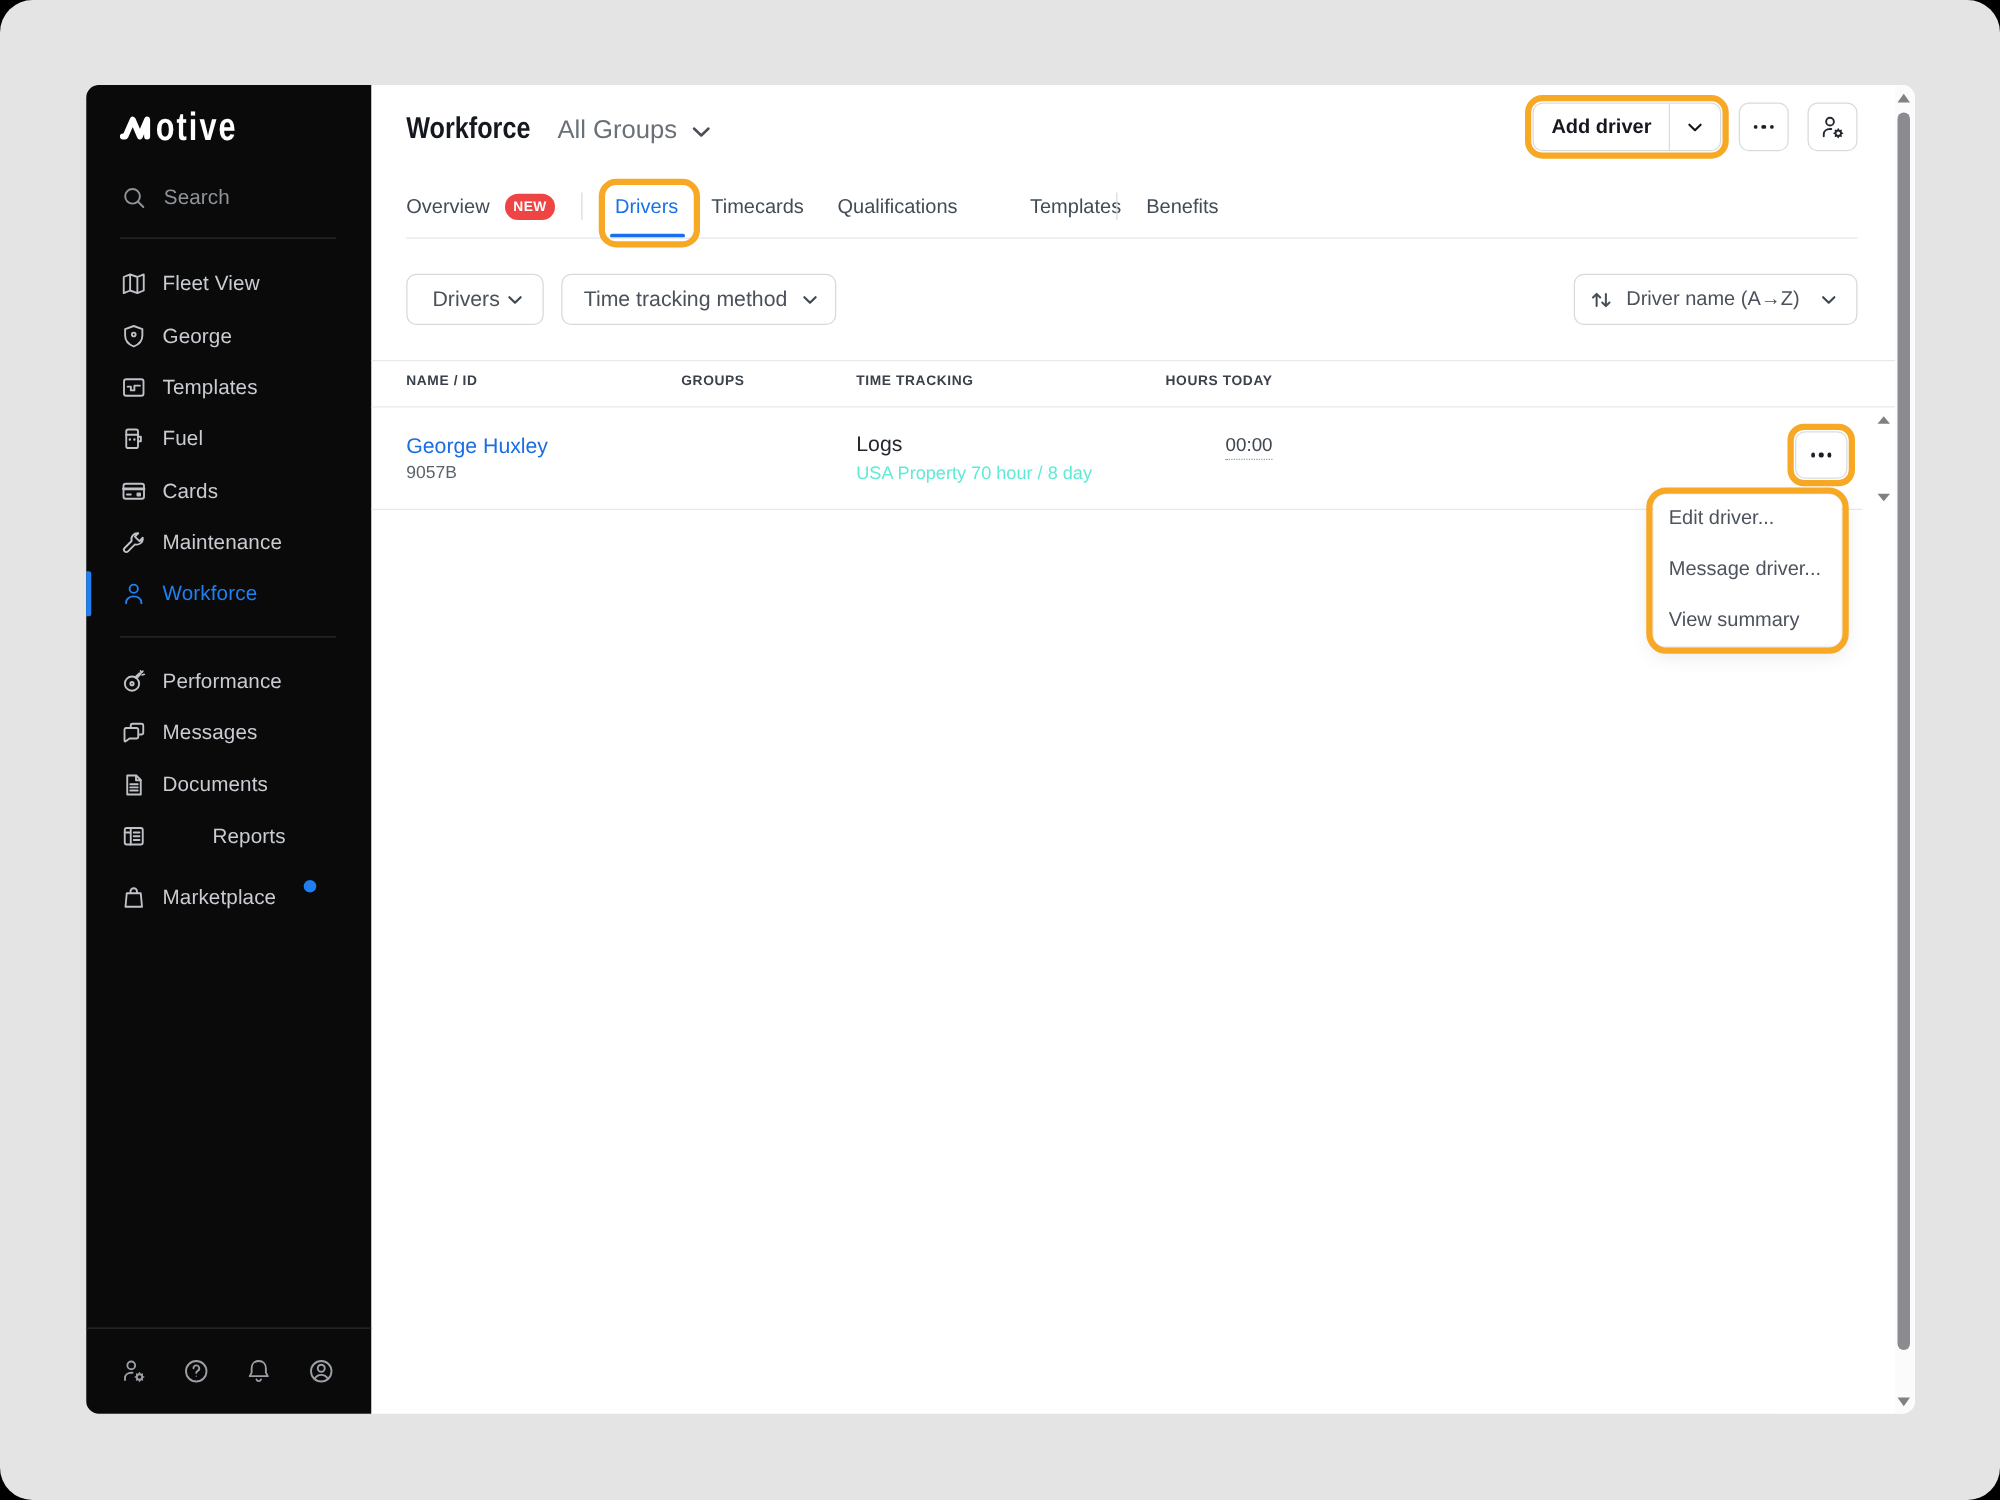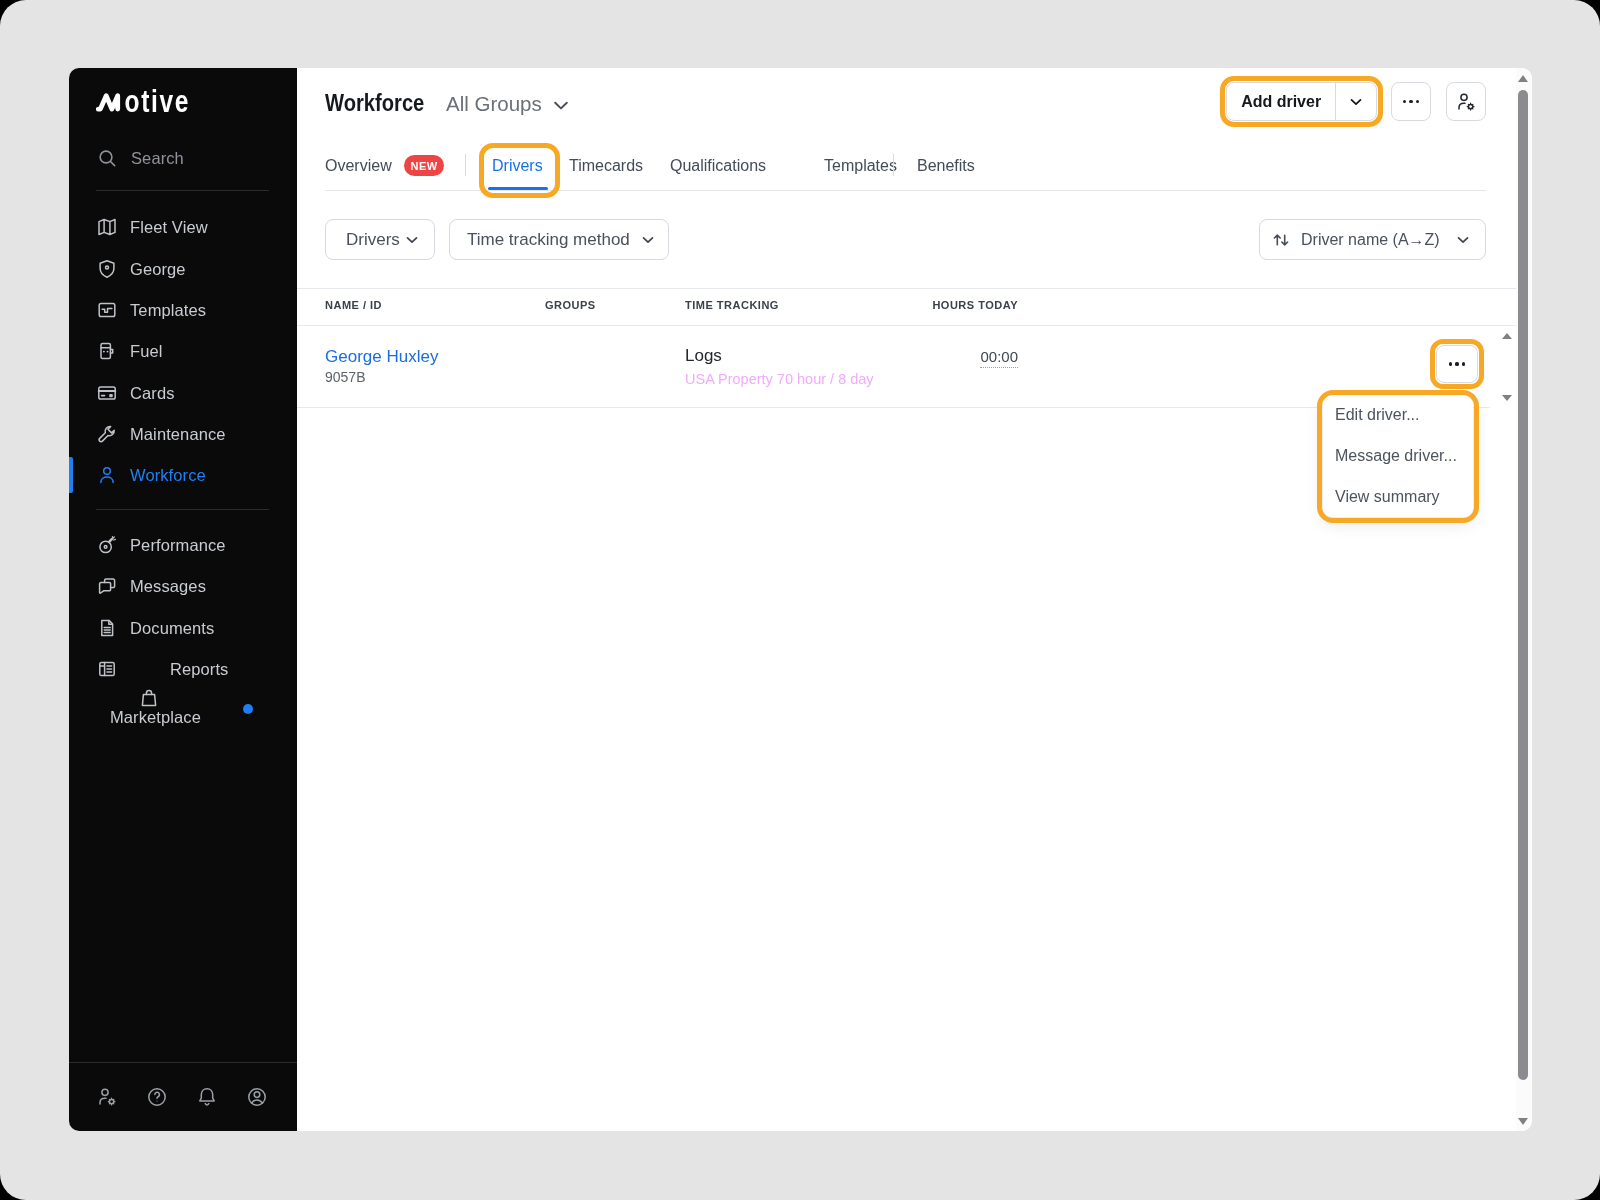--- a/index.html
+++ b/index.html
@@ -122,21 +122,21 @@
       </svg>
     <span>Documents</span>
   </div>
   <div class="nav-item" style="top:657px;gap:40px;">
     <svg class="icon" width="20" height="20" viewBox="0 0 20 20">
         <rect x="2.8" y="3.4" width="14.4" height="13.2" rx="1.6"></rect>
         <path d="M7.6 3.4 V16.6 M2.8 7 H7.6 M10 7 H14.6 M10 10 H14.6 M10 13 H14.6"></path>
       </svg>
     <span>Reports</span>
   </div>
-  <div class="nav-item" style="top:688px;flex-direction:column;">
+  <div class="nav-item" style="top:706px;">
     <svg class="icon" width="20" height="20" viewBox="0 0 20 20">
         <path d="M4.4 6.6 H15.6 L16.6 17.4 H3.4 Z"></path>
         <path d="M7.4 6.4 V5.2 a2.6 2.6 0 0 1 5.2 0 V6.4"></path>
       </svg>
     <span>Marketplace</span>
   </div>
   <div class="abs" style="left:243px;top:704px;width:10px;height:10px;border-radius:50%;background:#1f7ff2;"></div>
 
   <div class="abs" style="left:69px;top:1062px;width:228px;height:1px;background:#2c2c2e;"></div>
   <div class="abs" style="left:96px;top:1086px;">
@@ -239,21 +239,21 @@
   <div class="hline" style="left:297px;top:288px;width:1219px;"></div>
   <div class="thead" style="left:325px;">NAME / ID</div>
   <div class="thead" style="left:545px;">GROUPS</div>
   <div class="thead" style="left:685px;">TIME TRACKING</div>
   <div class="thead" style="left:918px;width:100px;text-align:right;white-space:nowrap;">HOURS TODAY</div>
   <div class="hline" style="left:297px;top:325px;width:1219px;"></div>
 
   <div class="abs" style="left:325px;top:347px;font-size:17px;color:#1a6de2;">George Huxley</div>
   <div class="abs" style="left:325px;top:369px;font-size:14px;color:#5c636c;">9057B</div>
   <div class="abs" style="left:685px;top:346px;font-size:17px;color:#23272e;">Logs</div>
-  <div class="abs" style="left:685px;top:371px;font-size:14.5px;color:#f0abfc;">USA Property 70 hour / 8 day</div>
+  <div class="abs" style="left:685px;top:371px;font-size:14.5px;color:#5eead4;">USA Property 70 hour / 8 day</div>
   <div class="abs" style="left:935px;top:348px;width:83px;text-align:right;"><span style="font-size:15px;color:#3f4751;border-bottom:1px dotted #9aa1a9;padding-bottom:2px;">00:00</span></div>
   <div class="hline" style="left:297px;top:407px;width:1193px;"></div>
 
   <div class="abs" style="left:1436px;top:345px;width:42px;height:38px;background:#fff;border:1px solid #d9dce0;border-radius:8px;display:flex;align-items:center;justify-content:center;">
     <div style="display:flex;gap:3.5px;">
         <i class="dot" style="width:3.2px;height:3.2px;"></i>
         <i class="dot" style="width:3.2px;height:3.2px;"></i>
         <i class="dot" style="width:3.2px;height:3.2px;"></i>
       </div>
   </div>

